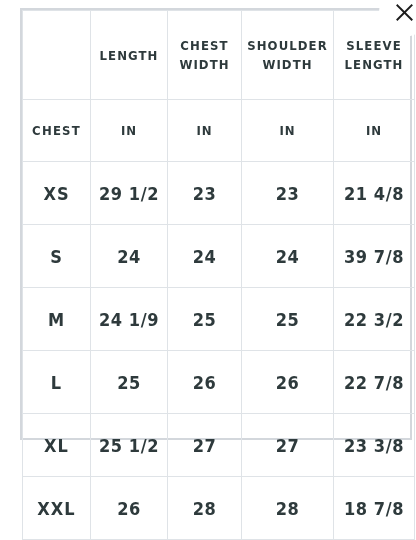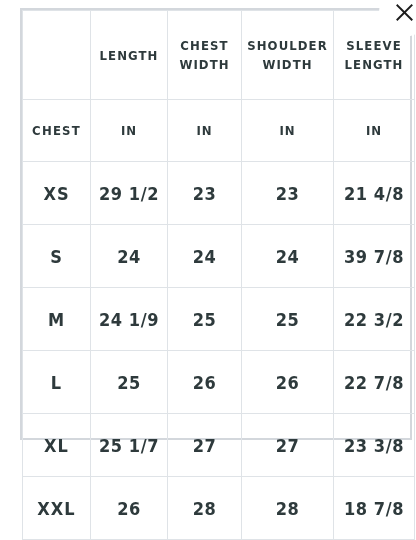--- a/index.html
+++ b/index.html
@@ -184,21 +184,21 @@
         <tr class="data-row">
           <td class="size-cell">L</td>
           <td>25</td>
           <td>26</td>
           <td>26</td>
           <td>22 7/8</td>
         </tr>
 
         <tr class="data-row">
           <td class="size-cell">XL</td>
-          <td>25 1/7</td>
+          <td>25 1/2</td>
           <td>27</td>
           <td>27</td>
           <td>23 3/8</td>
         </tr>
 
         <tr class="data-row">
           <td class="size-cell">XXL</td>
           <td>26</td>
           <td>28</td>
           <td>28</td>

